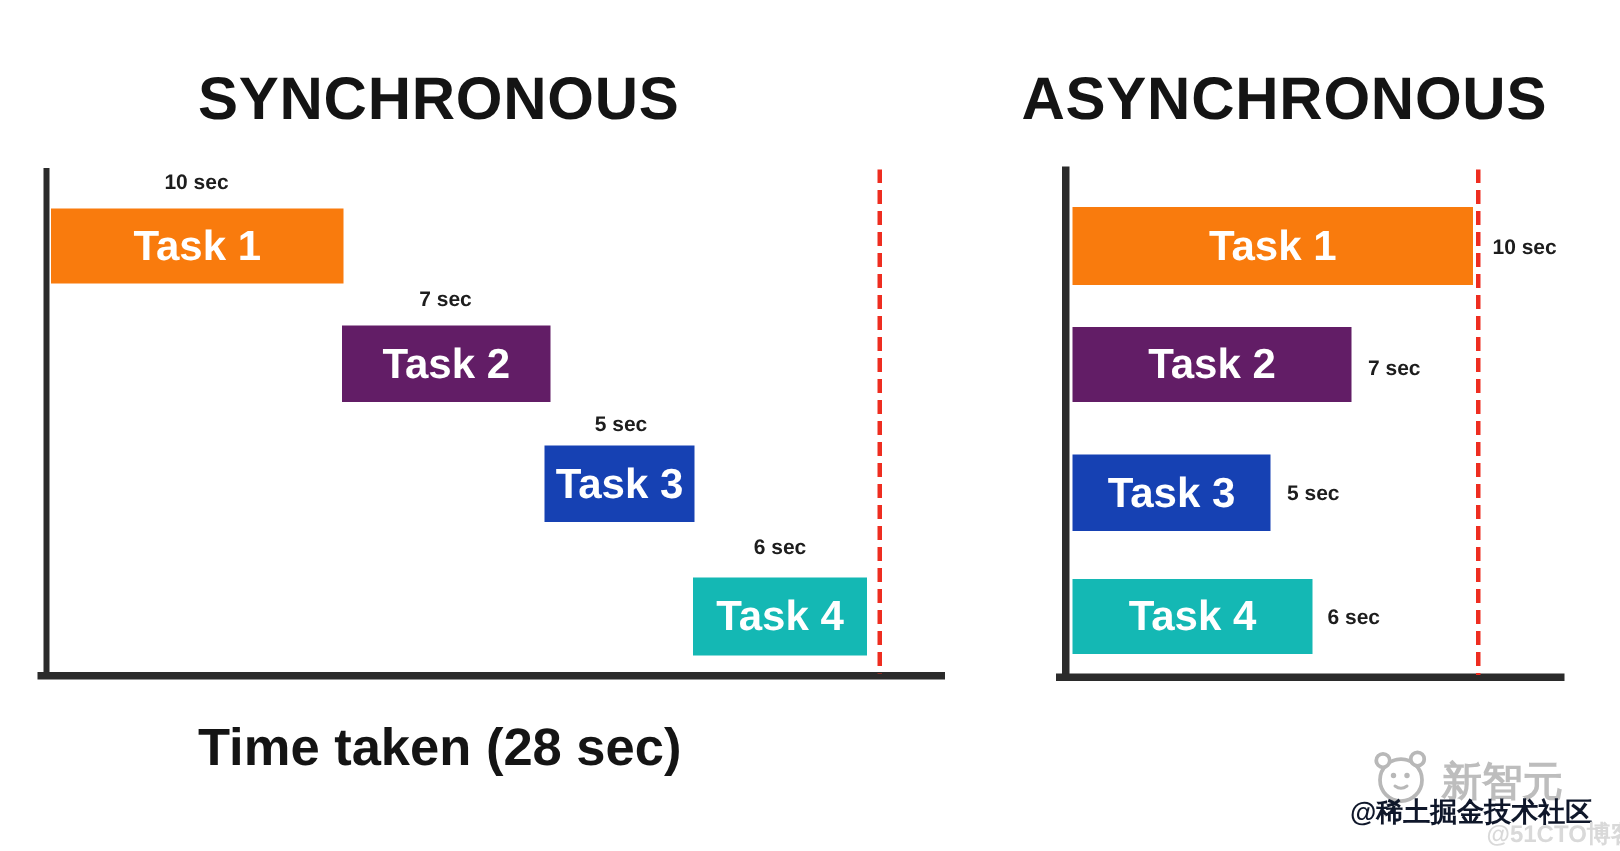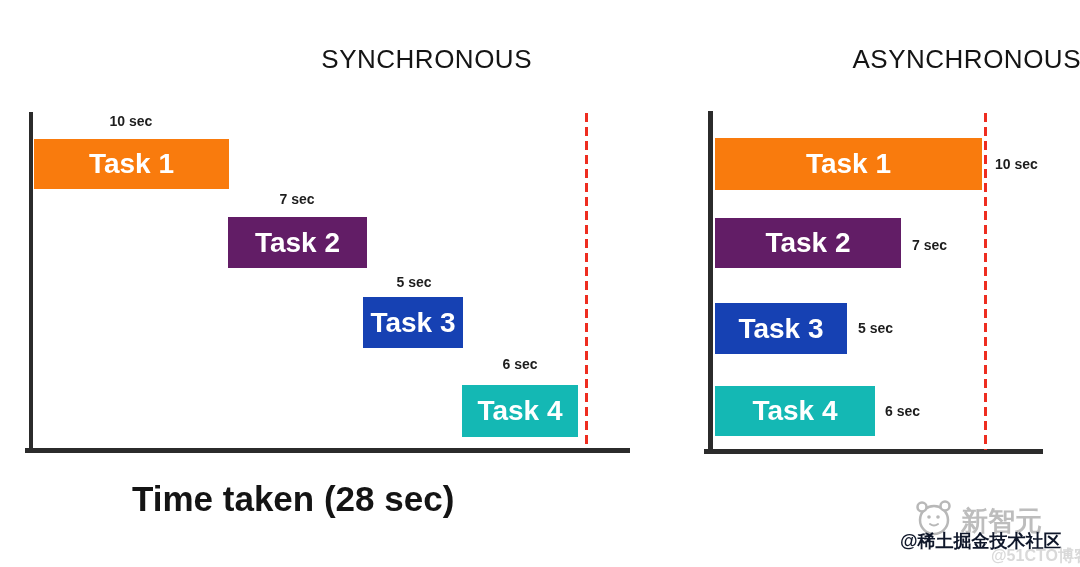--- a/index.html
+++ b/index.html
@@ -12,23 +12,23 @@
     position: relative;
     width: 1080px;
     height: 567px;
     background: #ffffff;
     overflow: hidden;
   }
   .abs { position: absolute; }
 
   .chart-title {
     width: 400px;
-    text-align: right;
-    font-size: 26px;
-    font-weight: 400;
+    text-align: left;
+    font-size: 40px;
+    font-weight: 700;
     letter-spacing: 0.5px;
     color: #141414;
     white-space: nowrap;
   }
   .chart-caption {
     width: 400px;
     font-size: 35px;
     font-weight: 600;
     color: #141414;
     white-space: nowrap;

